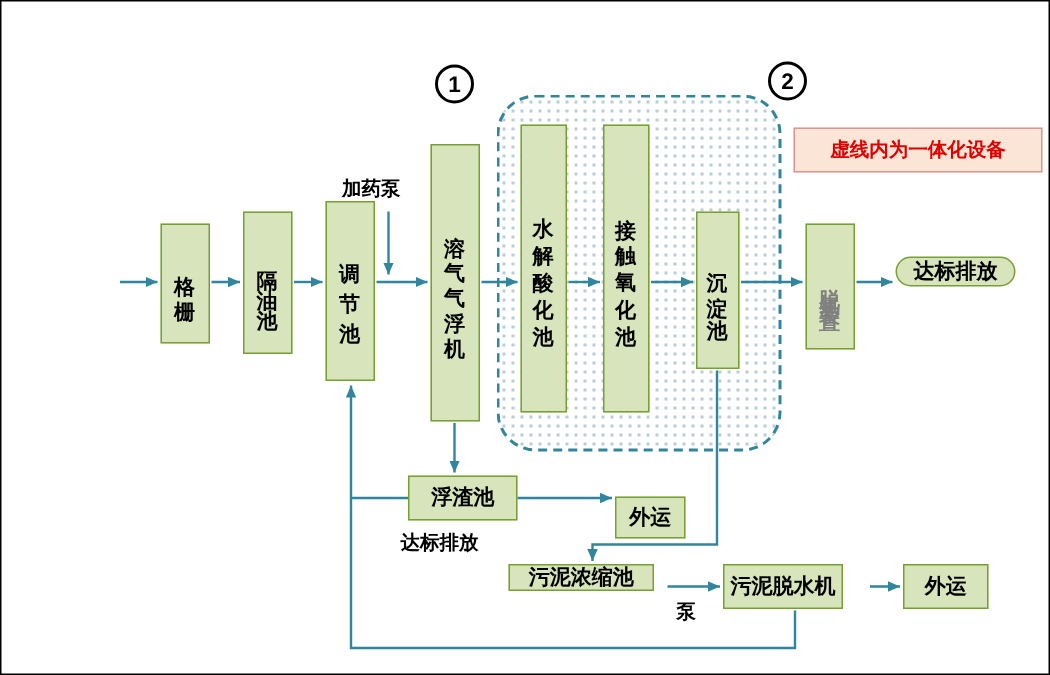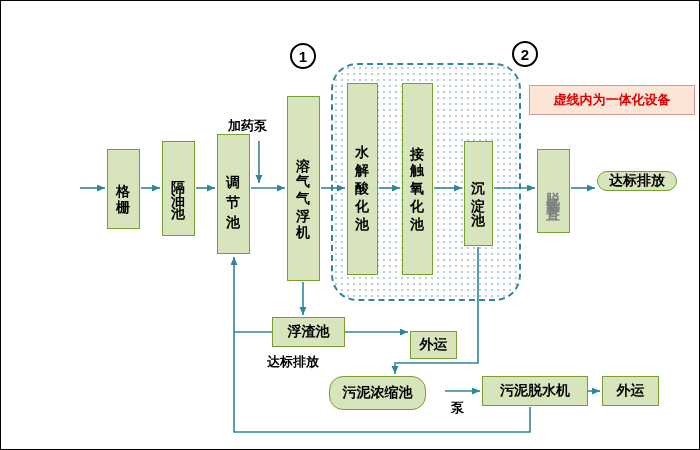--- a/index.html
+++ b/index.html
@@ -18,22 +18,22 @@
   .n-oil{left:161px;top:140px;width:33px;height:95px;letter-spacing:13px;}
   .n-reg{left:216px;top:133px;width:33px;height:120px;letter-spacing:20px;}
   .n-daf{left:286px;top:95px;width:33px;height:185px;letter-spacing:17px;}
   .n-hyd{left:346px;top:82px;width:31px;height:192px;letter-spacing:18px;}
   .n-con{left:401px;top:82px;width:31px;height:192px;letter-spacing:18px;}
   .n-sed{left:463px;top:140px;width:29px;height:105px;letter-spacing:16px;}
   .n-dec{left:536px;top:148px;width:33px;height:84px;letter-spacing:5px;color:#808080;}
   .n-dis{left:596px;top:170px;width:80px;height:20px;border-radius:14px;}
   .n-scum{left:271px;top:316px;width:73px;height:30px;}
   .n-w1{left:409px;top:330px;width:47px;height:28px;}
-  .n-thick{left:328px;top:375px;width:97px;height:34px;border-radius:14px;}
-  .n-dew{left:481px;top:375px;width:106px;height:30px;text-align:right;}
+  .n-thick{left:338px;top:375px;width:97px;height:18px;}
+  .n-dew{left:481px;top:375px;width:80px;height:30px;text-align:right;}
   .n-w2{left:601px;top:375px;width:57px;height:30px;}
   .integrated{
     position:absolute;left:330px;top:62px;width:190px;height:238px;z-index:1;
     border:2px dashed #31859c;border-radius:26px;box-sizing:border-box;
     background-image:radial-gradient(circle,#b9cdd6 1.1px,transparent 1.3px);
     background-size:6px 6px;
   }
   .lbl{position:absolute;z-index:4;font-weight:bold;white-space:nowrap;}
   .lbl-source{left:2px;top:179px;font-size:14px;}
   .lbl-dosing{left:227px;top:116px;font-size:13px;}

